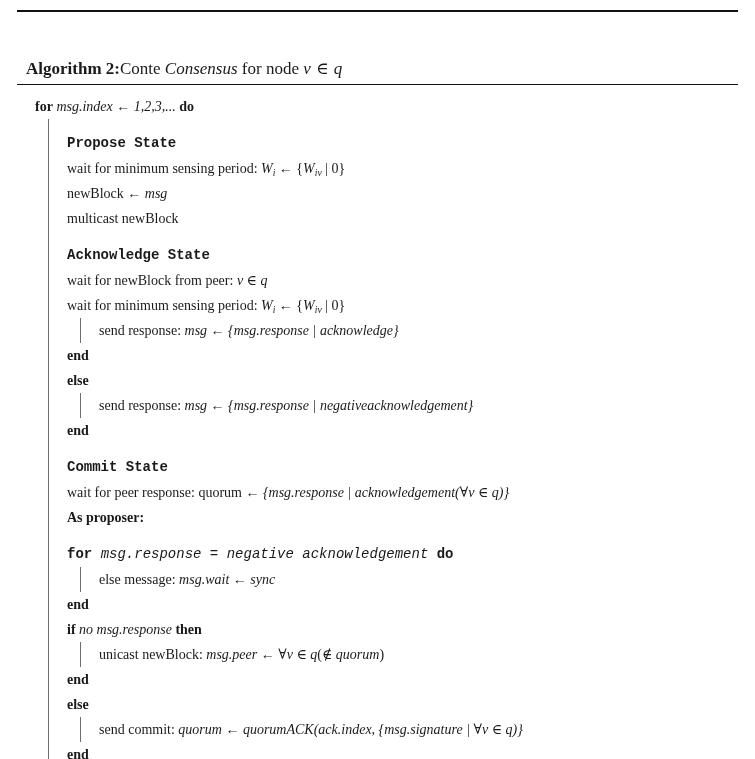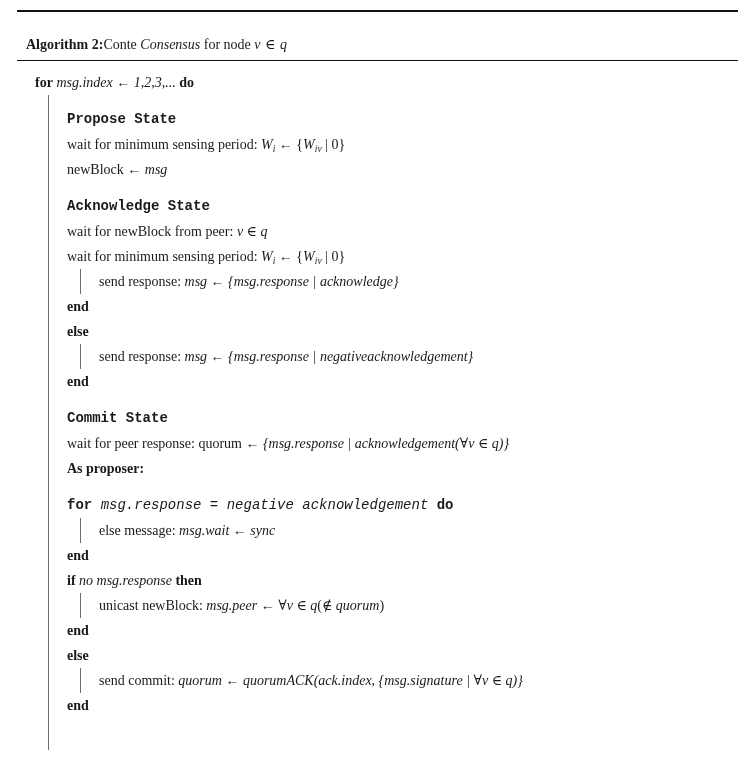--- a/index.html
+++ b/index.html
@@ -27,24 +27,25 @@
     border-top: 2.2px solid #111111;
     height: 0;
   }
   .rule-mid {
     border-top: 1px solid #111111;
     height: 0;
   }
 
   
   .algo-caption {
-    font-size: 14px;
+    font-size: 17px;
     line-height: 24px;
     padding: 21px 0 3px 9px;
     white-space: nowrap;
+    margin-top: 24px;
   }
   .algo-caption .kw { font-weight: bold; }
   .it { font-style: italic; }
   .bf { font-weight: bold; }
   .math { font-style: italic; font-family: "Liberation Serif", "DejaVu Serif", serif; }
   .op { font-style: normal; padding: 0 1px; }
   .sub {
     font-size: 0.68em;
     vertical-align: -0.28em;
     font-style: italic;
@@ -106,20 +107,21 @@
 
   <div class="rule-mid"></div>
 
   <div class="algo-body-wrap">
     <div class="rail" id="rail-outer"></div>
     <div class="algo-body" id="algo-body">
         <div class="line lvl0"><span class="bf">for</span><span> </span><span class="it">msg.index</span><span> ← </span><span class="it">1,2,3,...</span><span> </span><span class="bf">do</span></div>
         <div class="line lvl1 gap-before"><span class="bf">Propose State</span></div>
         <div class="line lvl1"><span>wait for minimum sensing period: </span><span class="math">W<span class="sub">i</span></span><span> ← </span><span>{</span><span class="math">W<span class="sub">iv</span></span><span> | 0}</span></div>
         <div class="line lvl1"><span>newBlock </span><span>← </span><span class="it">msg</span></div>
+        <div class="line lvl1"><span>multicast newBlock</span></div>
         <div class="line lvl1 gap-before"><span class="bf">Acknowledge State</span></div>
         <div class="line lvl1"><span>wait for newBlock from peer: </span><span class="it">v</span><span> ∈ </span><span class="it">q</span></div>
         <div class="line lvl1"><span>wait for minimum sensing period: </span><span class="math">W<span class="sub">i</span></span><span> ← </span><span>{</span><span class="math">W<span class="sub">iv</span></span><span> | 0}</span></div>
         <div class="line lvl2"><span class="rail-inner"></span><span>send response: </span><span class="it">msg</span><span> ← </span><span class="it">{</span><span class="it">msg.response</span><span class="it"> | </span><span class="it">acknowledge}</span></div>
         <div class="line lvl1"><span class="bf">end</span></div>
         <div class="line lvl1"><span class="bf">else</span></div>
         <div class="line lvl2"><span class="rail-inner"></span><span>send response: </span><span class="it">msg</span><span> ← </span><span class="it">{</span><span class="it">msg.response</span><span class="it"> | </span><span class="it">negativeacknowledgement}</span></div>
         <div class="line lvl1"><span class="bf">end</span></div>
         <div class="line lvl1 gap-before"><span class="bf">Commit State</span></div>
         <div class="line lvl1"><span>wait for peer response: quorum </span><span>← </span><span class="it">{</span><span class="it">msg.response</span><span class="it"> | </span><span class="it">acknowledgement</span><span class="it">(∀</span><span class="it">v</span><span class="it"> ∈ </span><span class="it">q</span><span class="it">)}</span></div>

